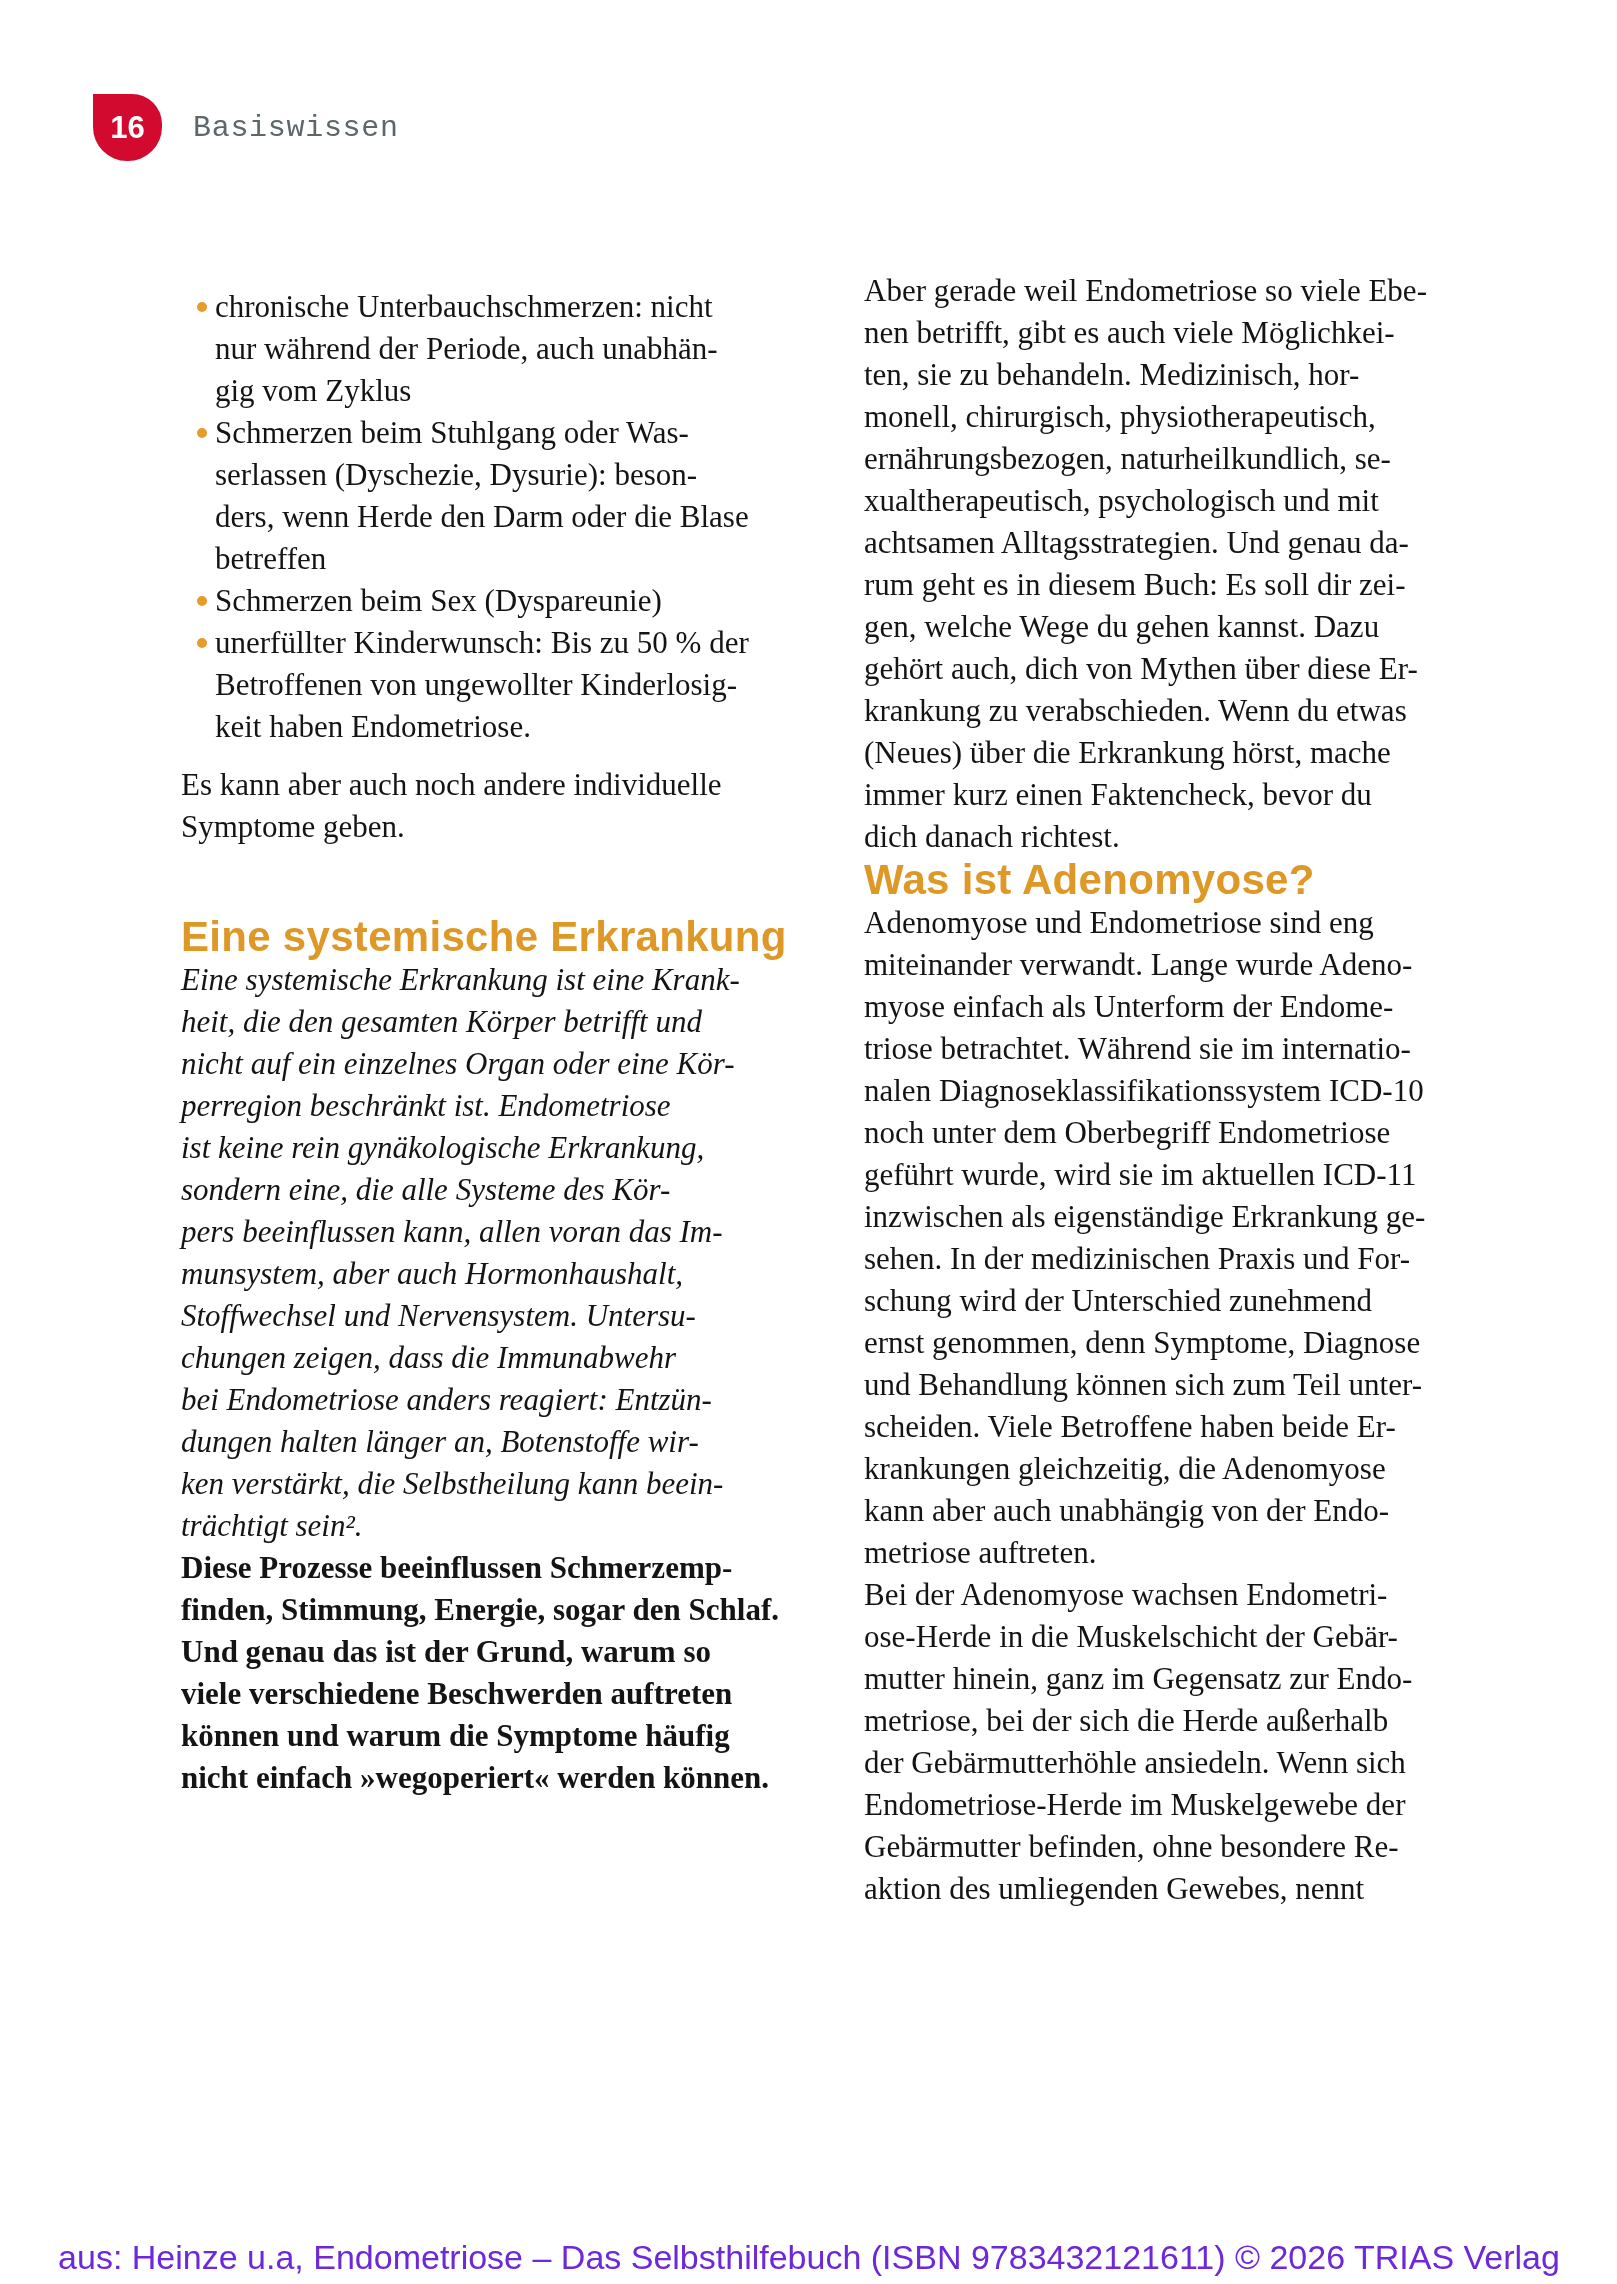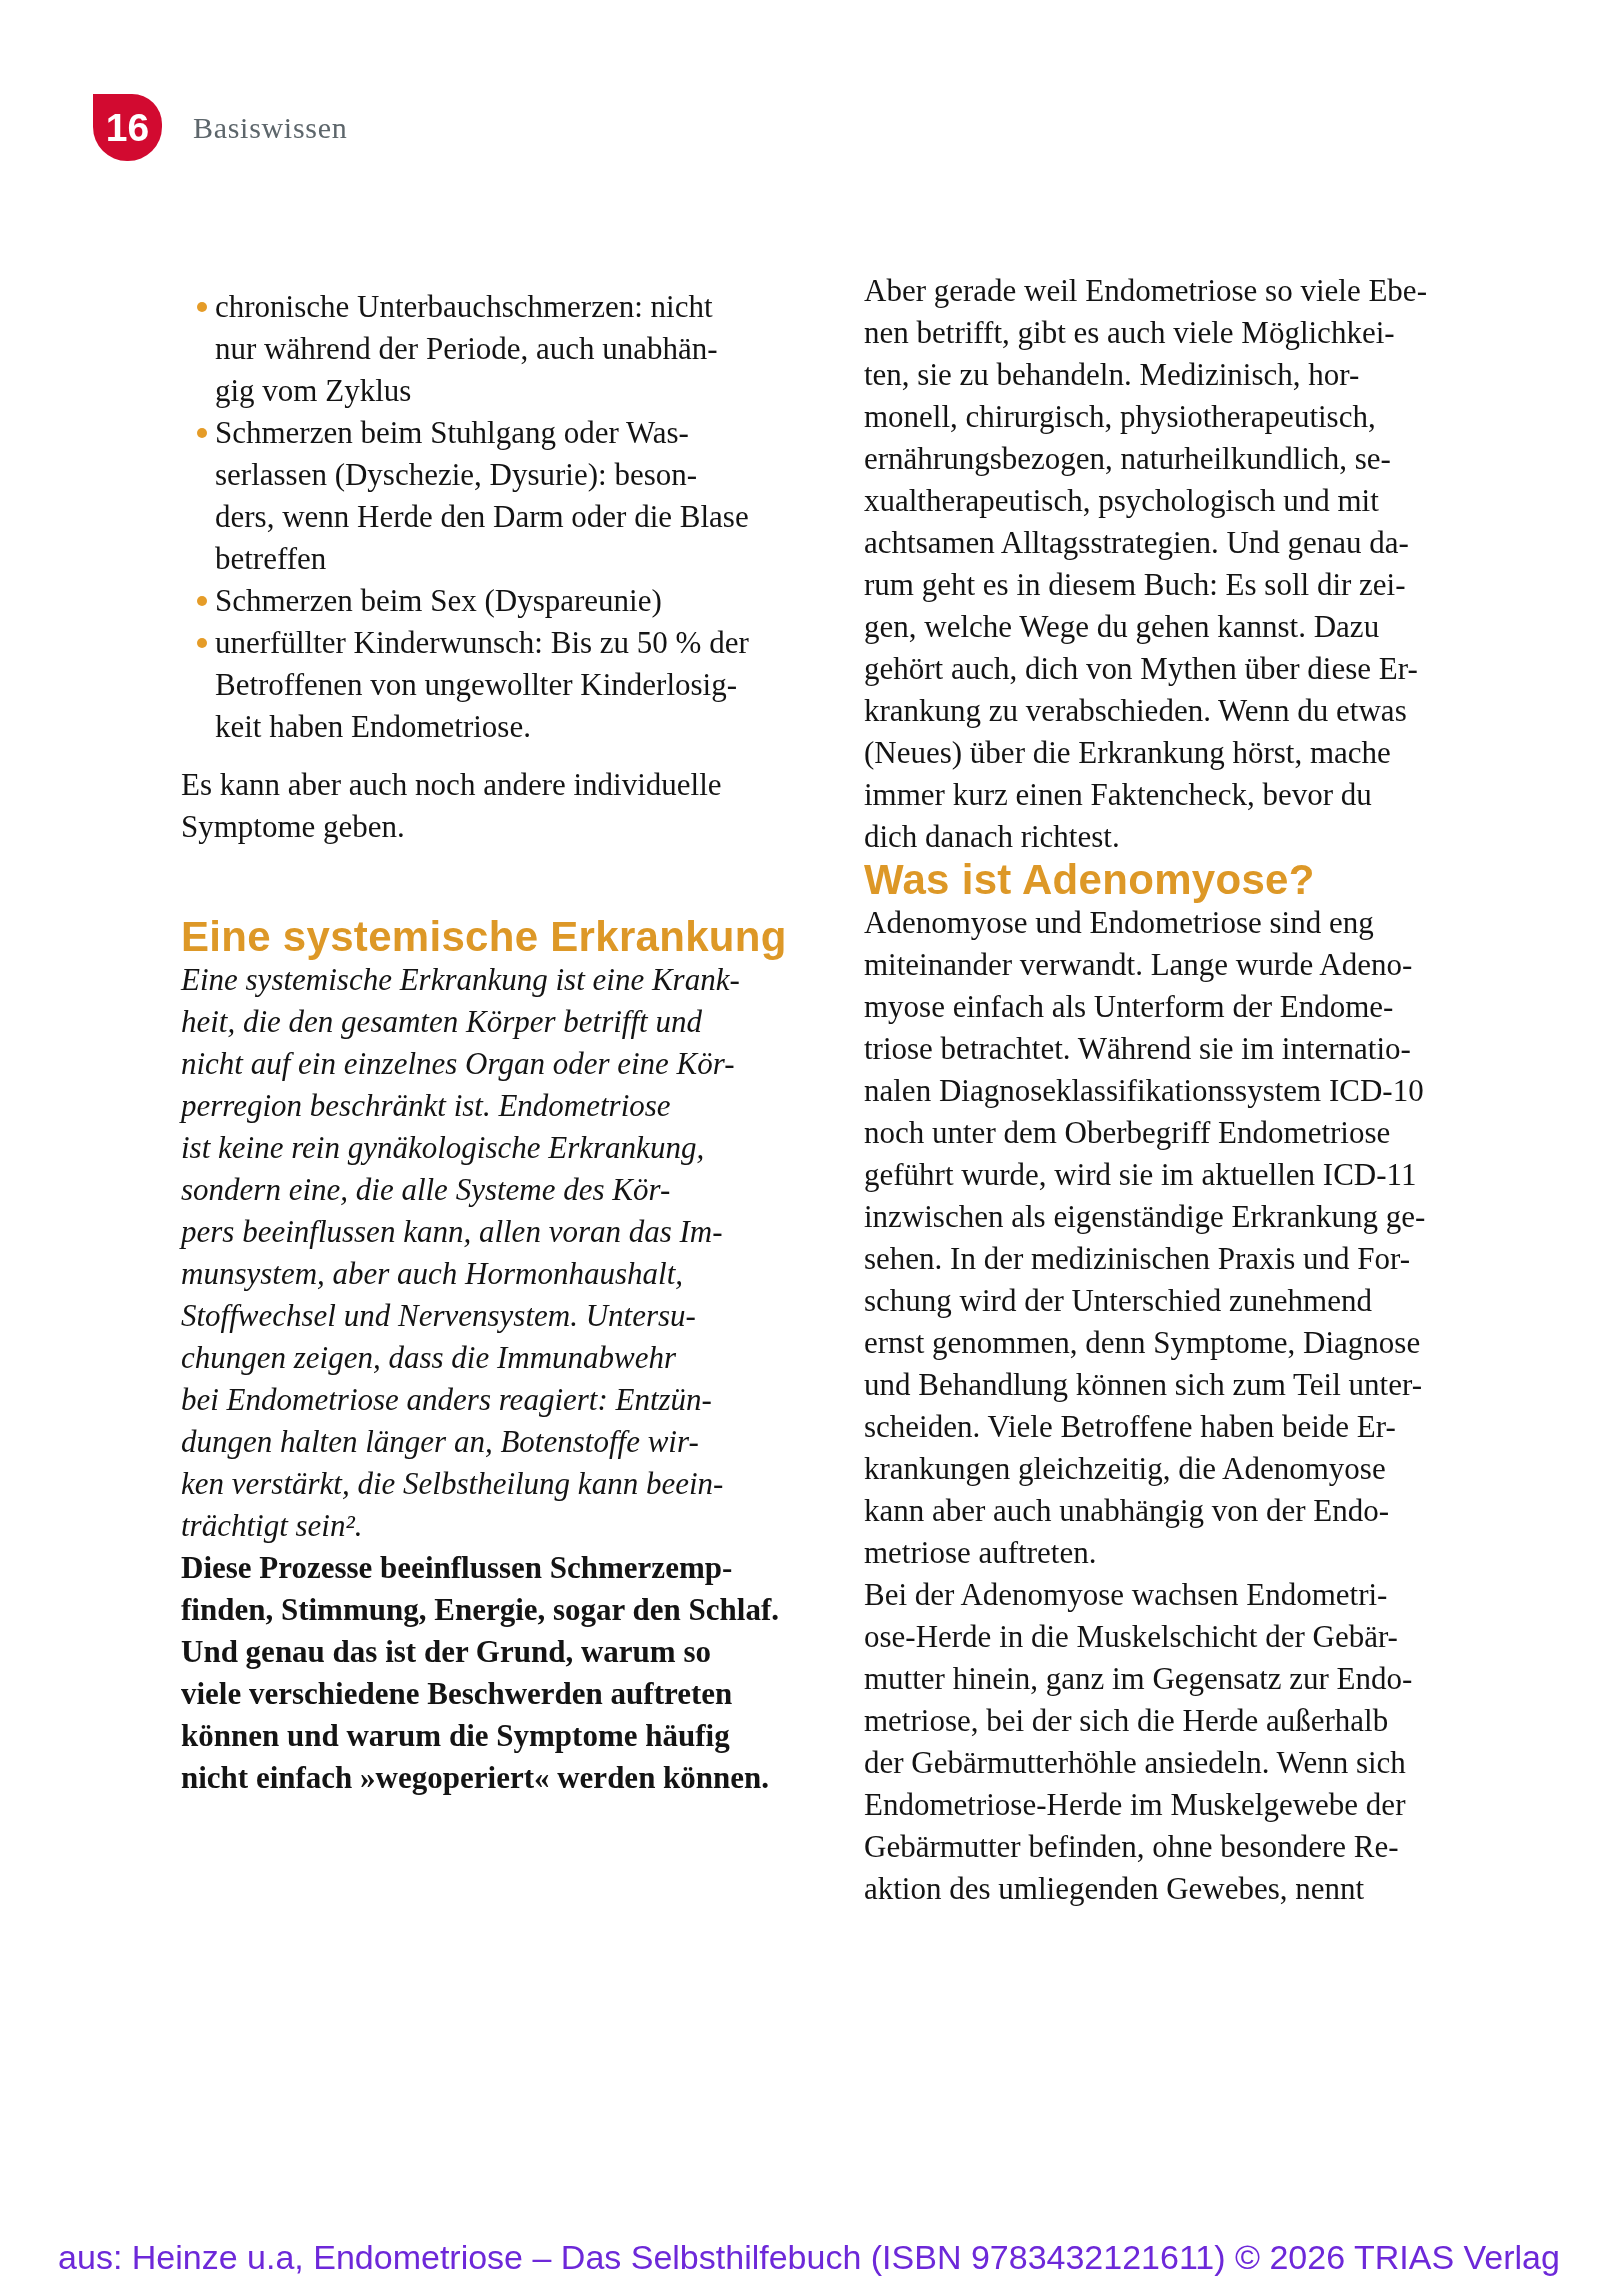--- a/index.html
+++ b/index.html
@@ -7,25 +7,25 @@
     position:relative; width:1618px; height:2284px;
     background:#ffffff; overflow:hidden;
     font-family:"Liberation Serif", serif; color:#141414;
   }
   
   .badge {
     position:absolute; left:93px; top:94px; width:69px; height:67px;
     background:#d20a30; border-radius:0 30px 34px 34px;
     display:flex; align-items:center; justify-content:center;
     color:#ffffff; font-family:"Liberation Sans", sans-serif;
-    font-weight:bold; font-size:39px;
+    font-weight:bold; font-size:31px;
   }
   .section-label {
     position:absolute; left:193px; top:111px;
-    font-family:Liberation Serif, serif; font-size:30px;
+    font-family:Liberation Mono, monospace; font-size:30px;
     color:#5d666b; letter-spacing:0.7px;
   }
   
   .col {
     position:absolute; top:270px; width:634px;
     font-size:31px; line-height:42px;
   }
   .col-left  { left:181px; }
   .col-right { left:864px; }
   .col p { margin:0; white-space:pre-line; }

